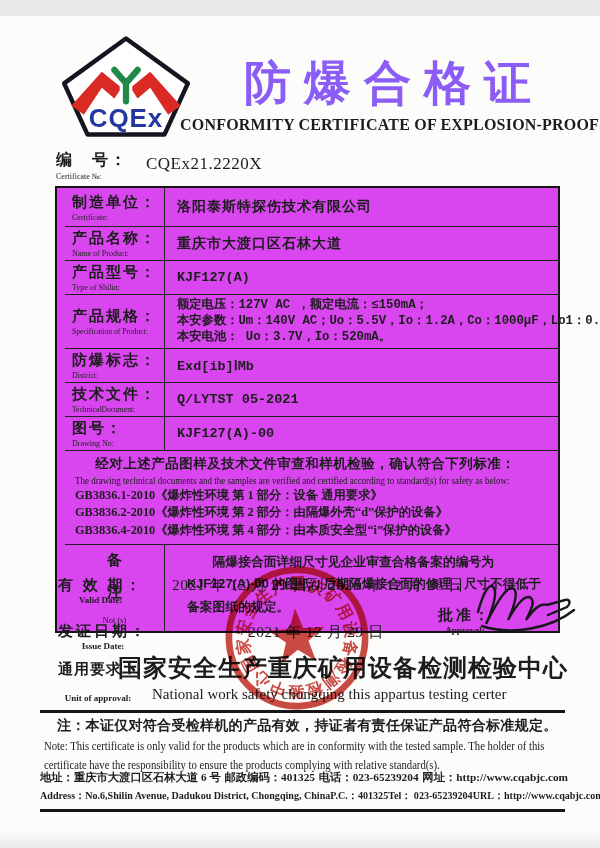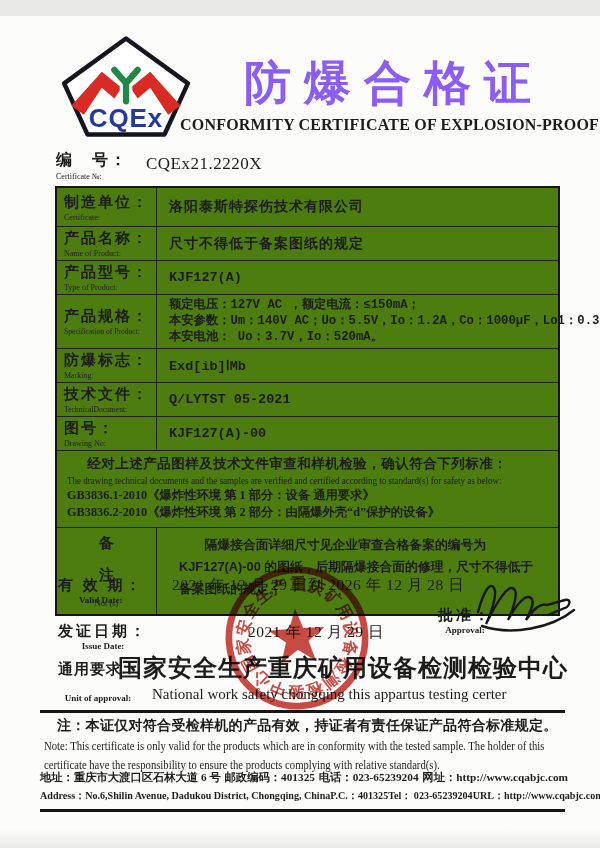--- a/index.html
+++ b/index.html
@@ -16,21 +16,21 @@
         font-size:16px;font-weight:bold;letter-spacing:.2px;white-space:nowrap;}
 
   
   .cert-no{position:absolute;left:56px;top:134px;display:flex;align-items:flex-start;gap:18px;}
   .lab-cn{font-size:15px;font-weight:bold;letter-spacing:2px;}
   .lab-en{font-size:8px;color:#222;margin-top:1px;}
   .cert-no .cval{font-size:17px;margin-top:4px;letter-spacing:.5px;}
 
   
   .tbl{position:absolute;left:55px;top:170px;width:505px;border:2px solid #151515;
-        box-sizing:border-box;background:#4d7c0f;}
+        box-sizing:border-box;background:#d946ef;padding-left:8px;}
   .trow{display:flex;border-top:1.5px solid #222;}
   .trow:first-child{border-top:none;}
   .tlabel{width:100px;min-width:100px;border-right:1.5px solid #222;box-sizing:border-box;
         padding:2px 3px 2px 7px;display:flex;flex-direction:column;justify-content:center;}
   .tval{flex:1;display:flex;flex-direction:column;justify-content:center;
         padding:2px 6px 2px 12px;font-family:"Liberation Mono",monospace;font-size:13.5px;font-weight:bold;}
   .tval.cnval{font-family:"Liberation Sans",sans-serif;font-size:14px;letter-spacing:1px;}
   .spec-line{font-size:12.3px;line-height:1.32;white-space:nowrap;}
   .std-cell{padding:4px 8px 5px 10px;}
   .std-h-cn{font-size:13.5px;font-weight:bold;text-indent:1.5em;letter-spacing:.5px;}
@@ -96,47 +96,47 @@
         <div class="lab-en">Certificate:</div>
       </div>
       <div class="tval cnval">洛阳泰斯特探伤技术有限公司</div>
     </div>
 
     <div class="trow" style="min-height:33px">
       <div class="tlabel">
         <div class="lab-cn">产品名称：</div>
         <div class="lab-en">Name of Product:</div>
       </div>
-      <div class="tval cnval">尺寸不得低于备案图纸的规定</div>
+      <div class="tval cnval">重庆市大渡口区石林大道</div>
     </div>
 
     <div class="trow" style="min-height:27px">
       <div class="tlabel">
         <div class="lab-cn">产品型号：</div>
-        <div class="lab-en">Type of Product:</div>
+        <div class="lab-en">Type of Shilin:</div>
       </div>
       <div class="tval">KJF127(A)</div>
     </div>
 
     <div class="trow" style="min-height:48px">
       <div class="tlabel">
         <div class="lab-cn">产品规格：</div>
         <div class="lab-en" style="font-size:7.6px">Specification of Product:</div>
       </div>
       <div class="tval">
         <div class="spec-line">额定电压：127V AC ，额定电流：≤150mA；</div>
         <div class="spec-line">本安参数：Um：140V AC；Uo：5.5V，Io：1.2A，Co：1000μF，Lo1：0.3mH；</div>
         <div class="spec-line">本安电池： Uo：3.7V，Io：520mA。</div>
       </div>
     </div>
 
     <div class="trow" style="min-height:27px">
       <div class="tlabel">
         <div class="lab-cn">防爆标志：</div>
-        <div class="lab-en">Marking:</div>
+        <div class="lab-en">District:</div>
       </div>
       <div class="tval">Exd[ib]ⅠMb</div>
     </div>
 
     <div class="trow" style="min-height:25px">
       <div class="tlabel">
         <div class="lab-cn">技术文件：</div>
         <div class="lab-en" style="font-size:7.6px">TechnicalDocument:</div>
       </div>
       <div class="tval">Q/LYTST 05-2021</div>
@@ -149,20 +149,21 @@
       </div>
       <div class="tval">KJF127(A)-00</div>
     </div>
 
     <div class="trow">
       <div class="std-cell" style="flex:1">
         <div class="std-h-cn">经对上述产品图样及技术文件审查和样机检验，确认符合下列标准：</div>
         <div class="std-h-en">The drawing technical documents and the samples are verified and certified according to standard(s) for safety as below:</div>
         <div class="std-item">GB3836.1-2010《爆炸性环境 第 1 部分：设备 通用要求》</div>
         <div class="std-item">GB3836.2-2010《爆炸性环境 第 2 部分：由隔爆外壳“d”保护的设备》</div>
+        <div class="std-item">GB3836.4-2010《爆炸性环境 第 4 部分：由本质安全型“i”保护的设备》</div>
       </div>
     </div>
 
     <div class="trow" style="min-height:86px">
       <div class="tlabel remark-label">
         <div class="remark-char">备</div>
         <div class="remark-char">注</div>
         <div class="remark-en">Not (s)</div>
       </div>
       <div class="tval" style="justify-content:flex-start">

